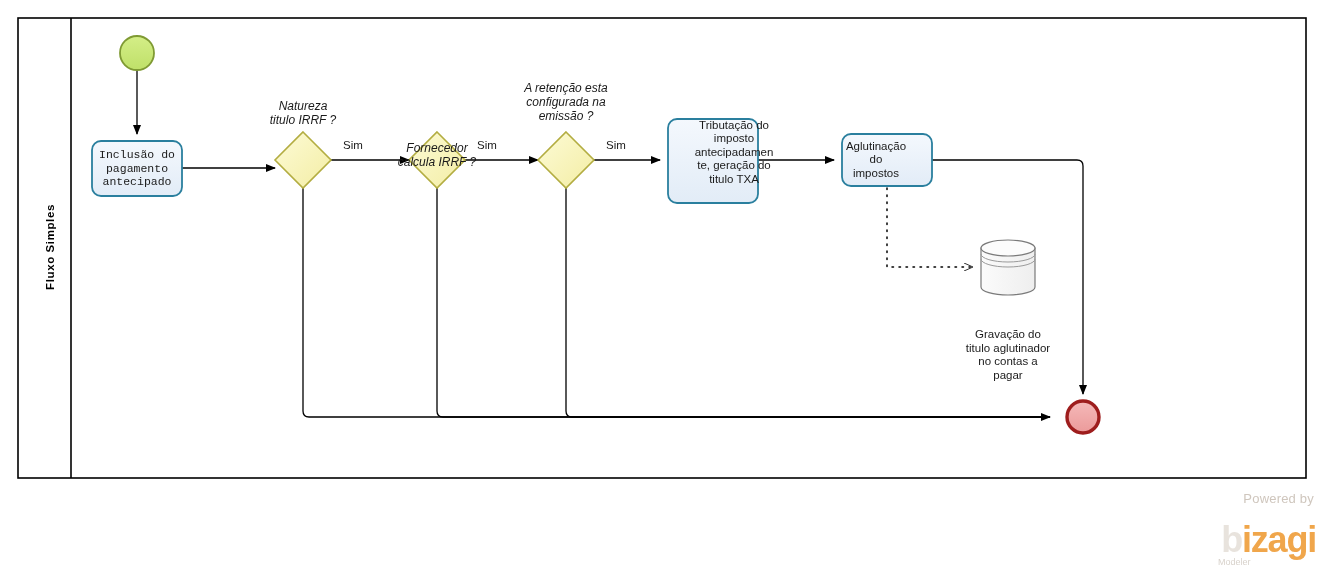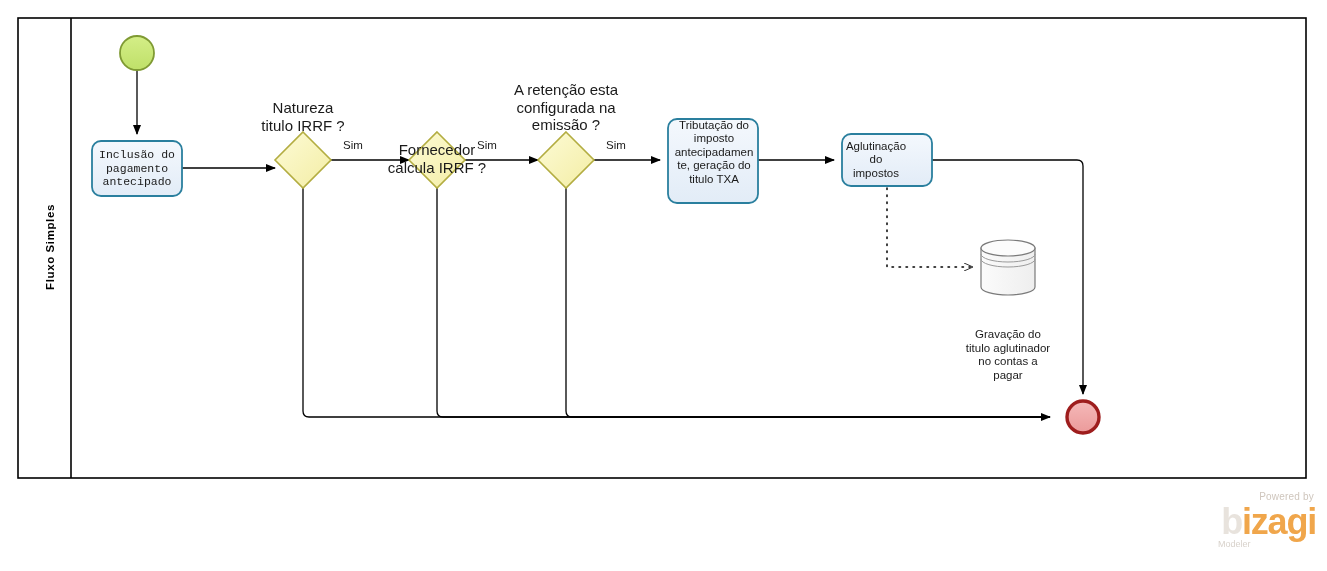--- a/index.html
+++ b/index.html
@@ -31,21 +31,22 @@
     pointer-events: none;
     white-space: pre-line;
   }
   .task-label {
     font-size: 11.5px;
     display: flex;
     align-items: center;
     justify-content: center;
   }
   .gw-label {
-    font-size: 15px;
+    font-size: 12px;
+    font-style: italic;
   }
   .flow-label {
     font-size: 11.5px;
     margin-left: 31px;
   }
   .ds-label {
     font-size: 11.5px;
     margin-top: 25px;
   }
   .lane-title {
@@ -61,25 +62,25 @@
   
   .logo {
     position: absolute;
     left: 1212px;
     top: 492px;
     width: 104px;
     height: 62px;
     text-align: right;
   }
   .logo-powered {
-    font-size: 10px;
+    font-size: 13px;
     color: #cfc6bd;
     letter-spacing: 0.2px;
     line-height: 1;
-    margin-bottom: 3px;
+    margin-bottom: 18px;
     padding-right: 2px;
   }
   .logo-word {
     font-size: 36px;
     font-weight: bold;
     color: #f0a64b;
     line-height: 0.95;
     letter-spacing: -1.2px;
   }
   .logo-word .w-b { color: #e8e3dd; }
@@ -198,21 +199,21 @@
       <circle cx="1083" cy="417" r="16" fill="url(#endGrad)" stroke="#9e1d1d" stroke-width="3.4"></circle>
     </g>
   </svg>
 
   <div class="lane-title" style="left:-5px; top:241px; width:110px; text-align:center;">Fluxo Simples</div>
 
   <div class="node-label task-label" style="left:92px; top:141px; width:90px; height:55px;font-family:Liberation Mono, monospace;">Inclusão do
 pagamento
 antecipado</div>
 
-  <div class="node-label task-label" style="left:668px; top:119px; width:92px; height:67px;">Tributação do
+  <div class="node-label task-label" style="left:688px; top:119px; width:92px; height:67px;">Tributação do
 imposto
 antecipadamen
 te, geração do
 titulo TXA</div>
 
   <div class="node-label task-label" style="left:842px; top:134px; width:68px; height:52px;">Aglutinação do
 impostos</div>
 
   <div class="node-label gw-label" style="left:243px; top:99px; width:120px;">Natureza
 titulo IRRF ?</div>

